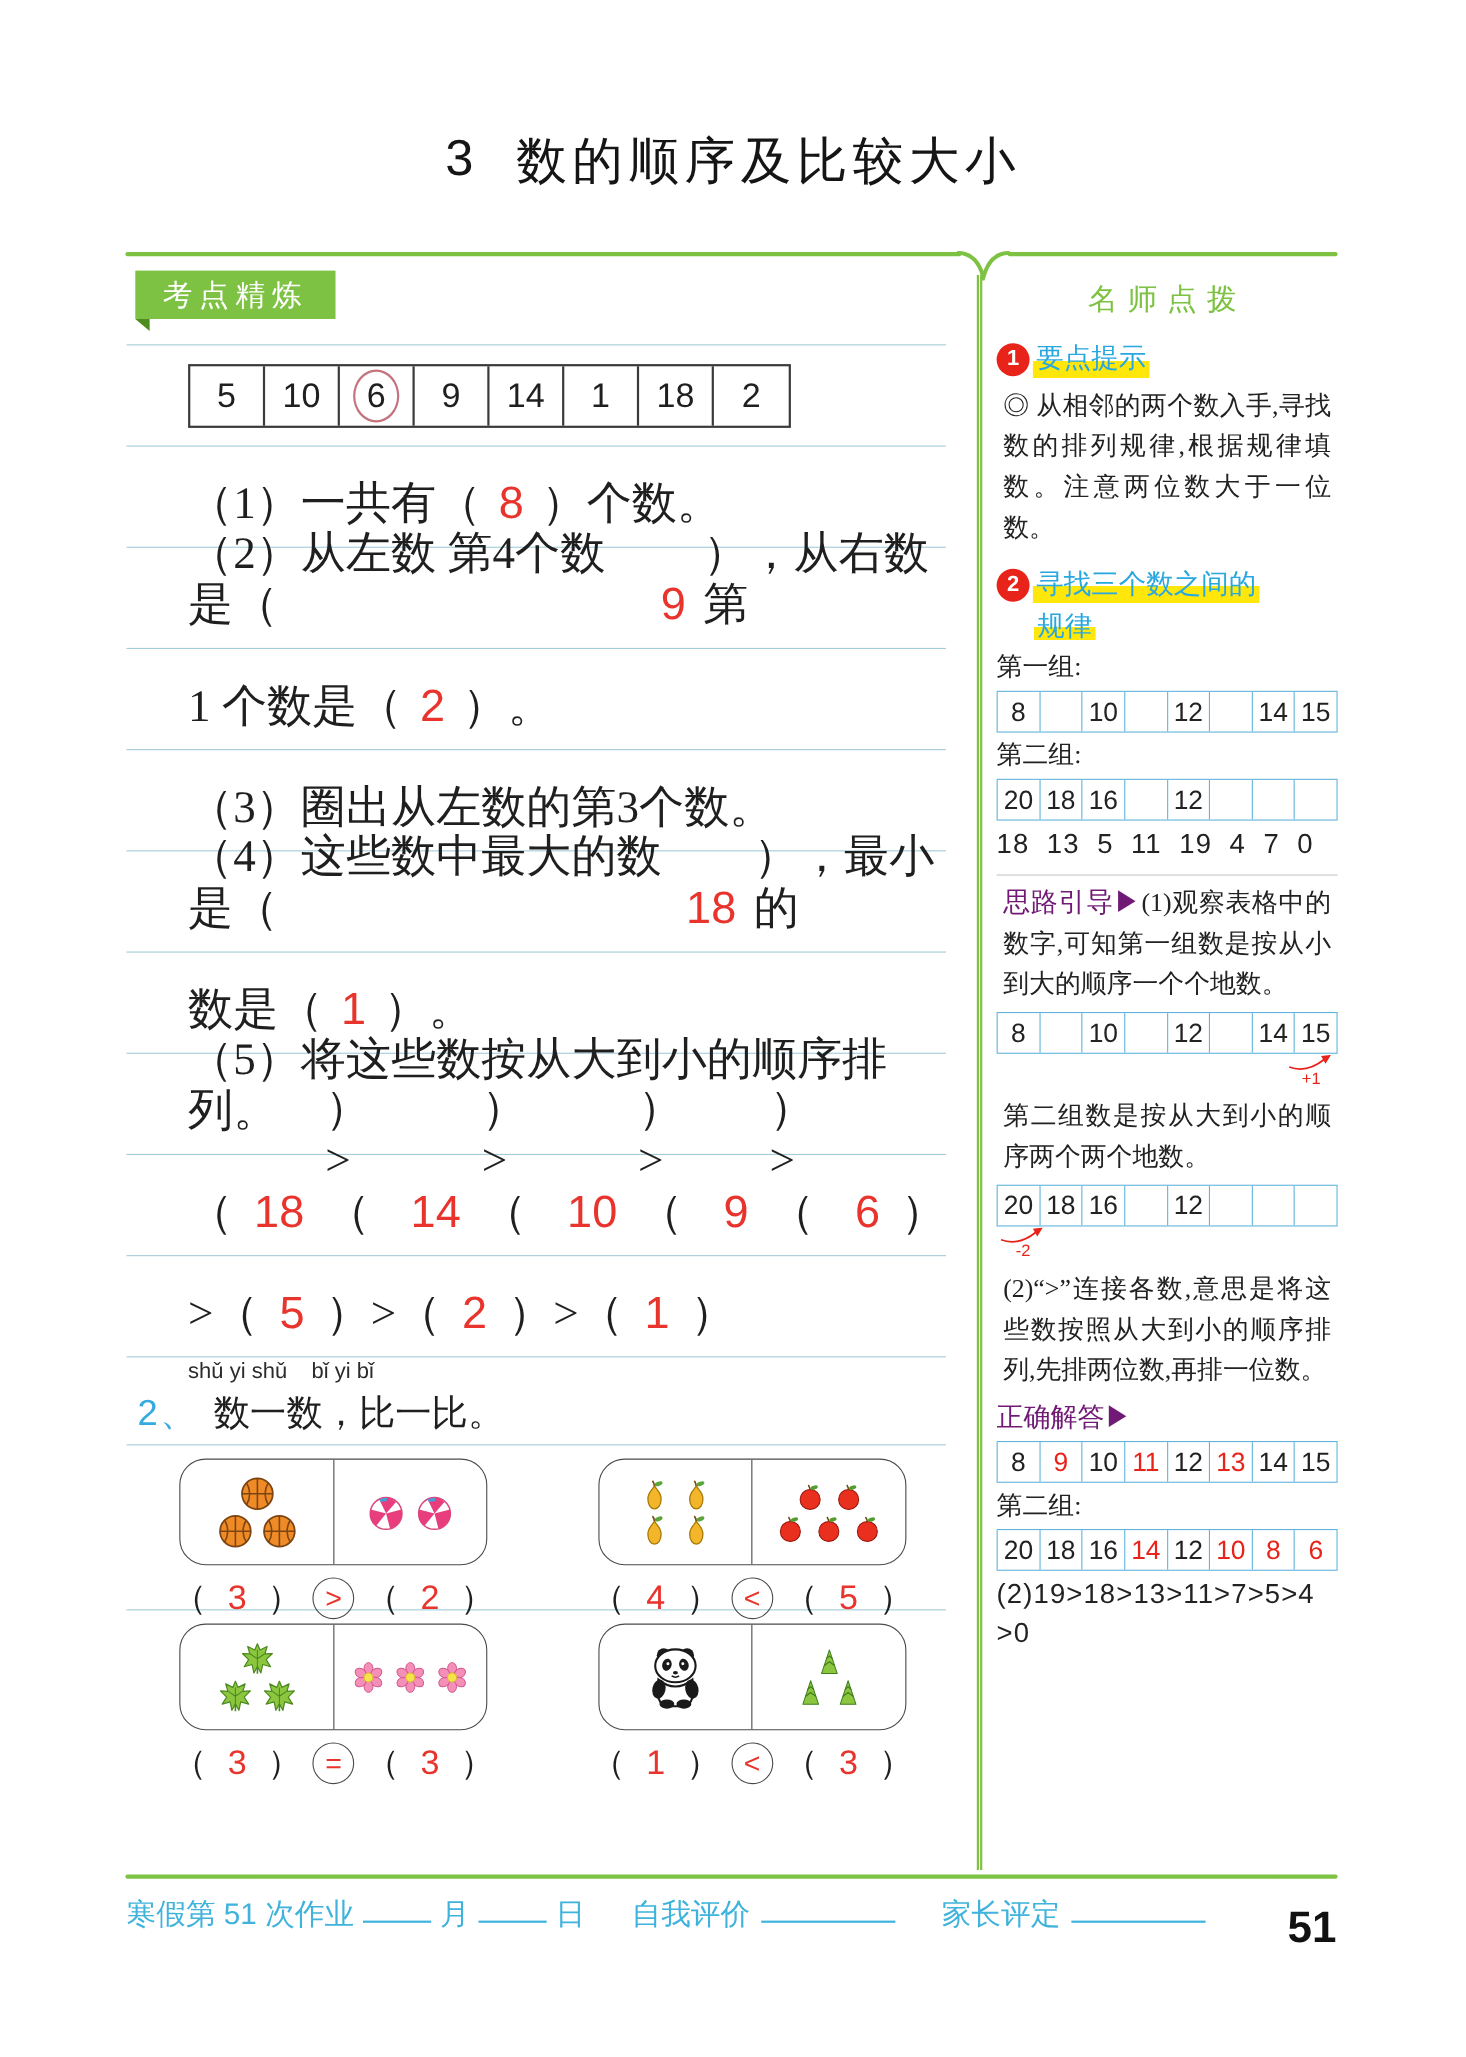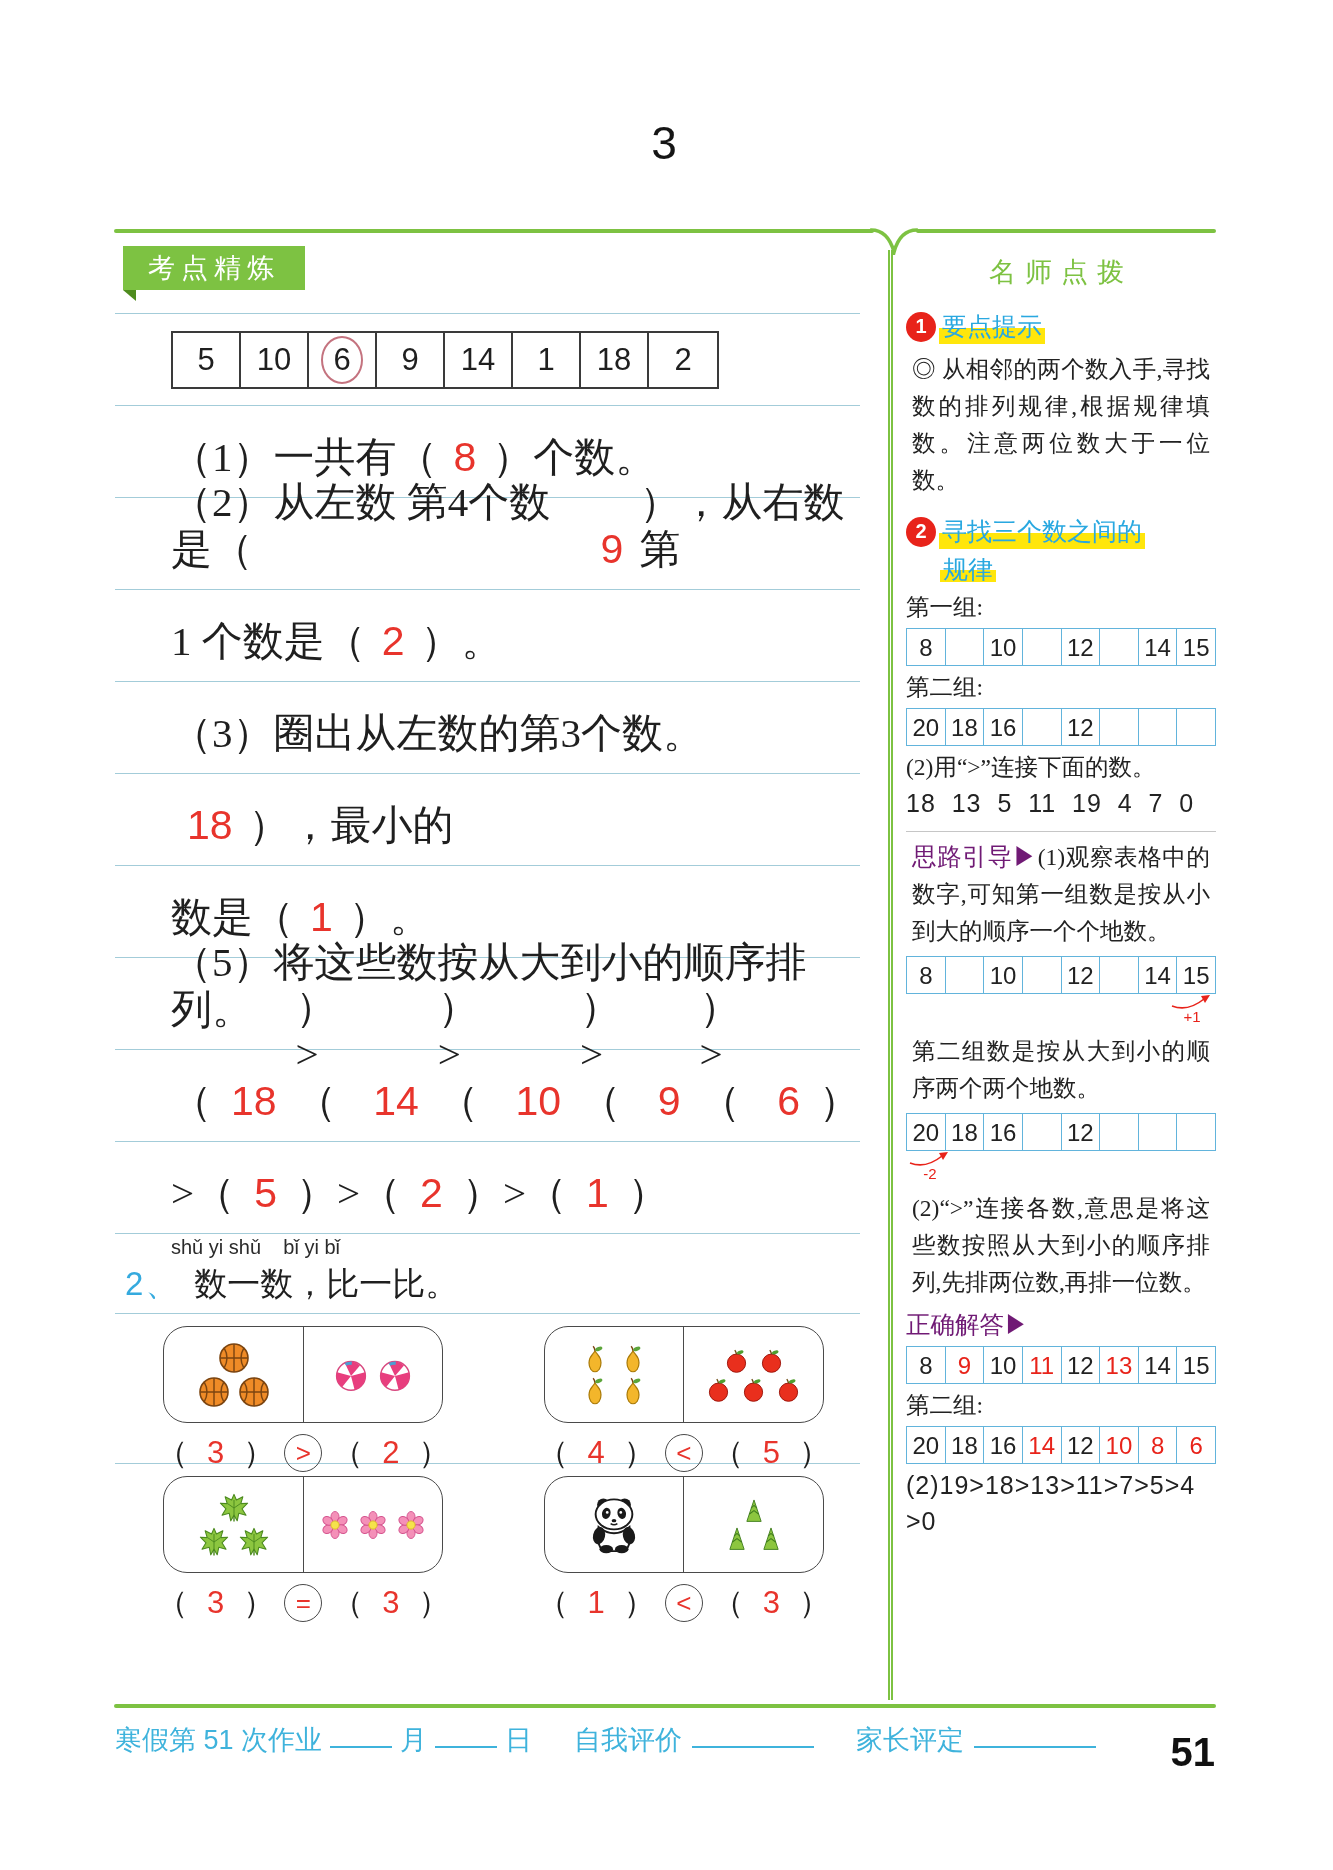--- a/index.html
+++ b/index.html
@@ -166,20 +166,21 @@
       <path d="M15.5,15.5 L20,11.5 L24.5,15.5" stroke="#3f7d1d" stroke-width="1.6" fill="none"></path>
       <path d="M12.5,25 L20,19.5 L27.5,25" stroke="#3f7d1d" stroke-width="1.6" fill="none"></path>
     </g>
   </defs>
 </svg>
 
 <div class="page">
 
   <div class="title-wrap">
     <span>3</span>
+    <span>数的顺序及比较大小</span>
   </div>
 
   <div class="gline gl-left"></div>
   <div class="gline gl-right"></div>
   <svg class="bracket" width="48" height="28" viewBox="0 0 48 28">
     <path d="M1,3 Q18,3 24,25 Q30,3 47,3" fill="none" stroke="#7dc242" stroke-width="3.6" stroke-linecap="round"></path>
   </svg>
   <div class="vdivider"></div>
   <div class="gline footer-gline"></div>
 
@@ -235,20 +236,21 @@
       <span class="qtext">1 个数是（</span>
         <span class="qtext ans">2</span>
         <span class="qtext">）。</span>
     </div>
 
     <div class="row h92 qrow">
       <span class="qtext">（3）圈出从左数的第3个数。</span>
     </div>
 
     <div class="row h92 qrow">
+      <span class="qtext">（4）这些数中最大的数是（</span>
         <span class="qtext ans">18</span>
         <span class="qtext">），最小的</span>
     </div>
 
     <div class="row h92 qrow">
       <span class="qtext">数是（</span>
         <span class="qtext ans">1</span>
         <span class="qtext">）。</span>
     </div>
 
@@ -499,21 +501,20 @@
     <div class="stable">
       <div class="scell">20</div>
       <div class="scell">18</div>
       <div class="scell">16</div>
       <div class="scell"></div>
       <div class="scell">12</div>
       <div class="scell"></div>
       <div class="scell"></div>
       <div class="scell"></div>
     </div>
-    <div class="sb-line">(2)用“&gt;”连接下面的数。</div>
     <div class="sb-line numline pre">18  13  5  11  19  4  7  0</div>
 
     <div class="sb-divider"></div>
 
     <div class="sb-par">
       <span class="sb-label-blue">思路引导▶</span><span>(1)观察表格中的数字,可知第一组数是按从小到大的顺序一个个地数。</span>
     </div>
     <div class="stable">
       <div class="scell">8</div>
       <div class="scell"></div>

